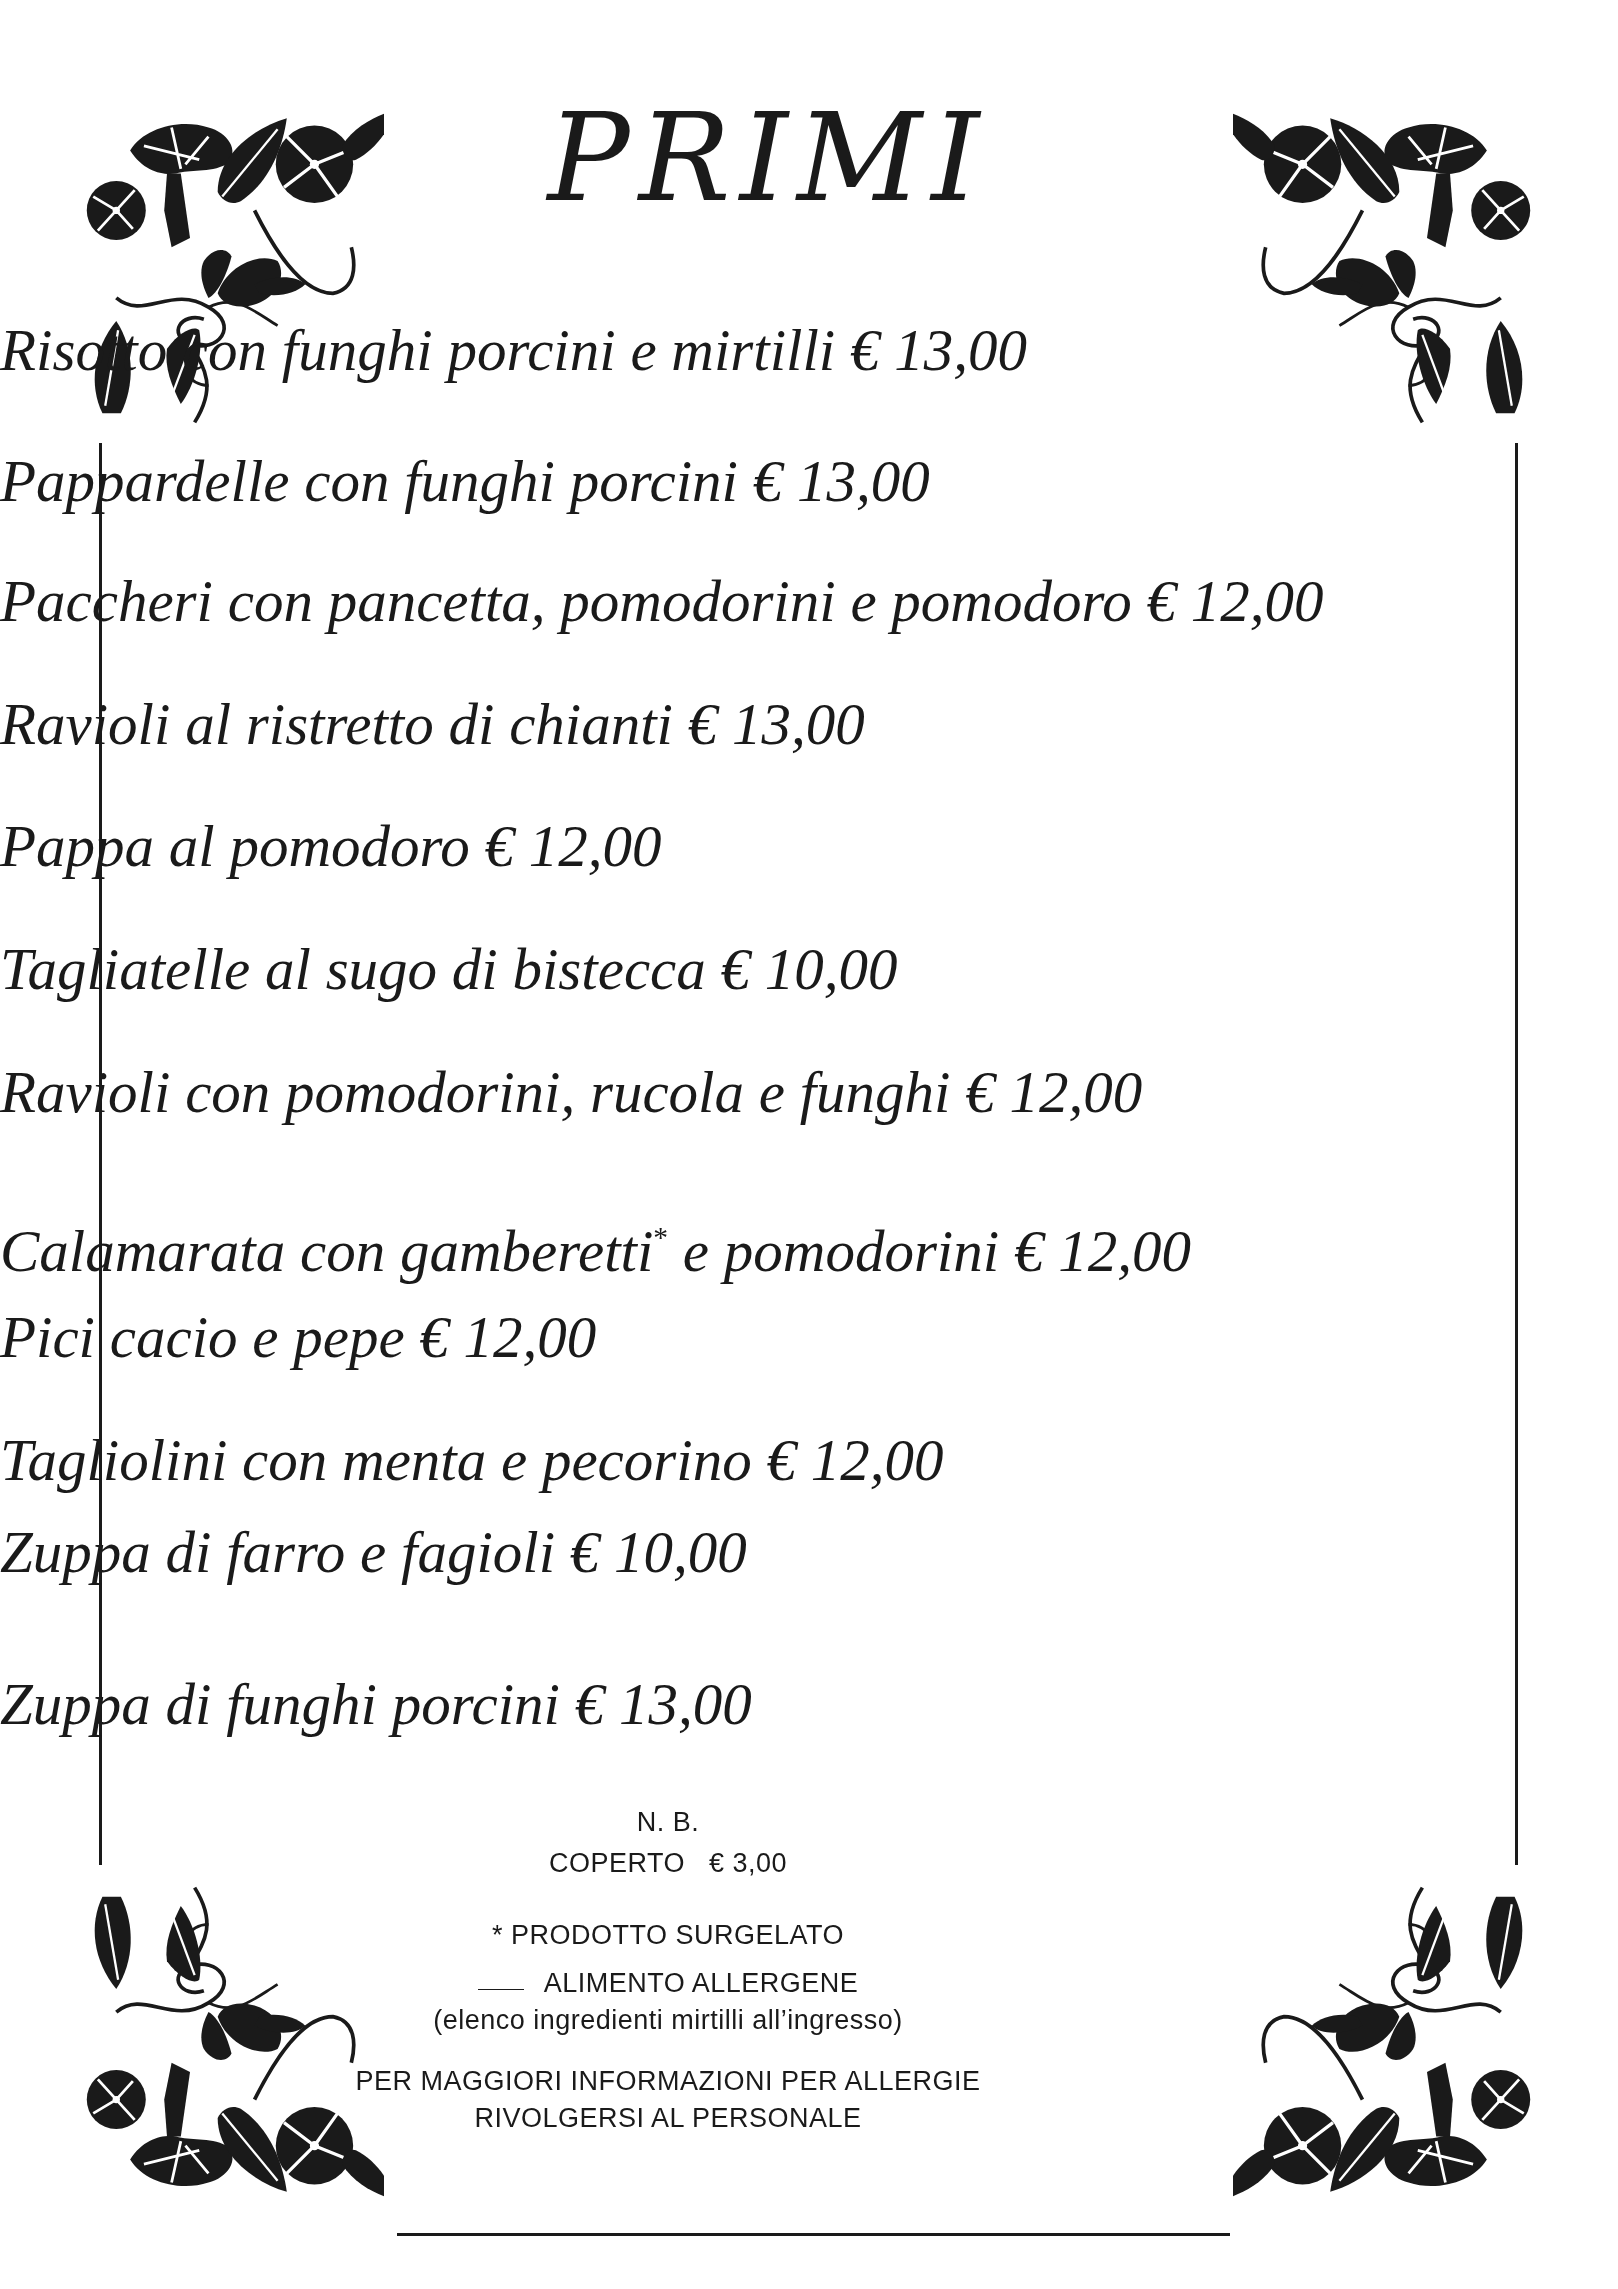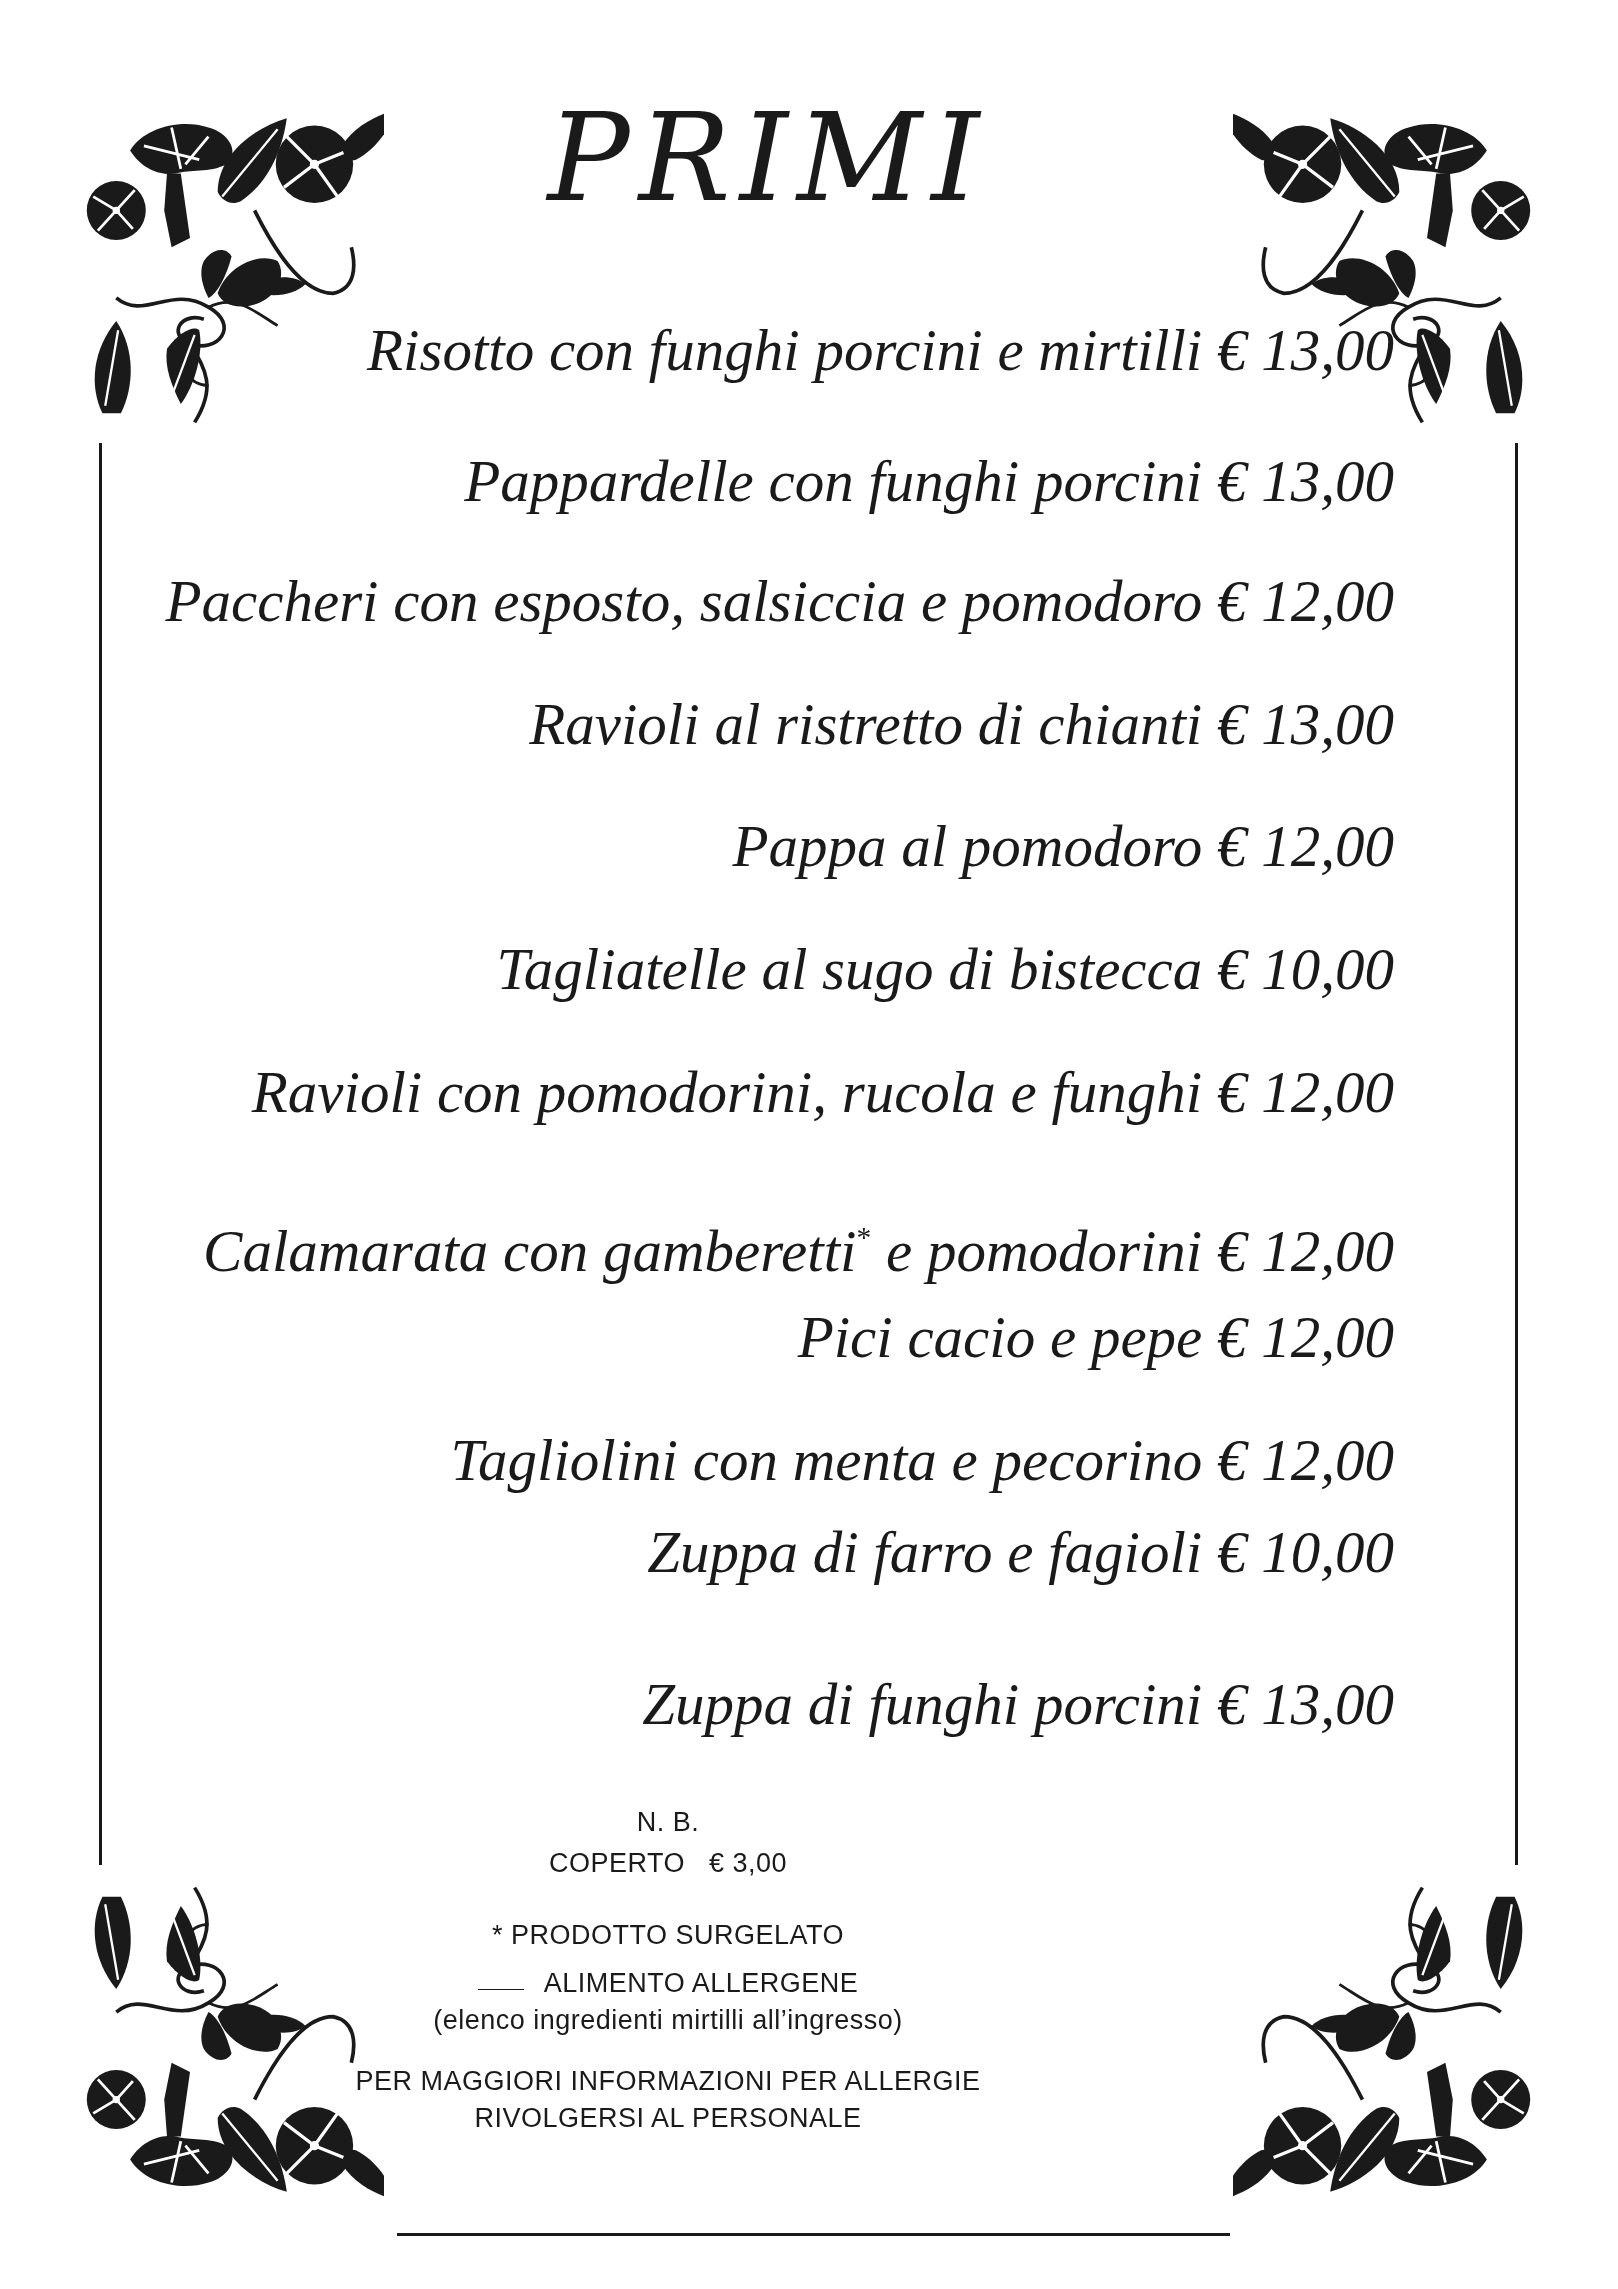--- a/index.html
+++ b/index.html
@@ -23,21 +23,21 @@
     position: absolute; left: 0; width: 1536px; top: 89px;
     text-align: center;
     font-family: "DejaVu Serif", "Liberation Serif", serif;
     font-style: italic; font-weight: normal;
     font-size: 122px; letter-spacing: 9.2px; line-height: 138px;
     color: #1a1a1a;
   }
 
   .menu { position: absolute; left: 0; top: 0; width: 1619px; }
   .item {
-    position: absolute; left: 0; width: 1394px; text-align: right;
+    position: absolute; left: 0; width: 1394px; text-align: left;
     font-family: "Liberation Serif", "DejaVu Serif", serif;
     font-style: italic; font-size: 59px; line-height: 74px;
     color: #1a1a1a; white-space: nowrap;
   }
   .item .u { text-decoration-thickness: 2.8px; text-underline-offset: 7.4px; }
   .item .sup { font-size: 29.5px; vertical-align: 24px; font-style: normal; }
 
   .notes {
     position: absolute; left: 0; width: 1619px; text-align: center;
     font-family: "Liberation Sans", "DejaVu Sans", sans-serif;
@@ -123,21 +123,21 @@
   <h1 class="title" style="margin:0">PRIMI</h1>
 
   <div class="menu">
     <div class="item" style="top:313px">
       <span class="u"></span><span>Risotto con funghi porcini e mirtilli</span> <span>€ 13,00</span>
     </div>
     <div class="item" style="top:444px">
       <span class="u">Pappardelle</span><span> con funghi porcini</span> <span>€ 13,00</span>
     </div>
     <div class="item" style="top:564px">
-      <span class="u">Paccheri</span><span> con esposto, salsiccia e pomodoro </span> <span>€ 12,00</span>
+      <span class="u">Paccheri</span><span> con pancetta, pomodorini e pomodoro </span> <span>€ 12,00</span>
     </div>
     <div class="item" style="top:687px">
       <span class="u">Ravioli</span><span> al ristretto di chianti </span> <span>€ 13,00</span>
     </div>
     <div class="item" style="top:809px">
       <span class="u"></span><span>Pappa al pomodoro</span> <span>€ 12,00</span>
     </div>
     <div class="item" style="top:932px">
       <span class="u">Tagliatelle</span><span> al sugo di bistecca </span> <span>€ 10,00</span>
     </div>

